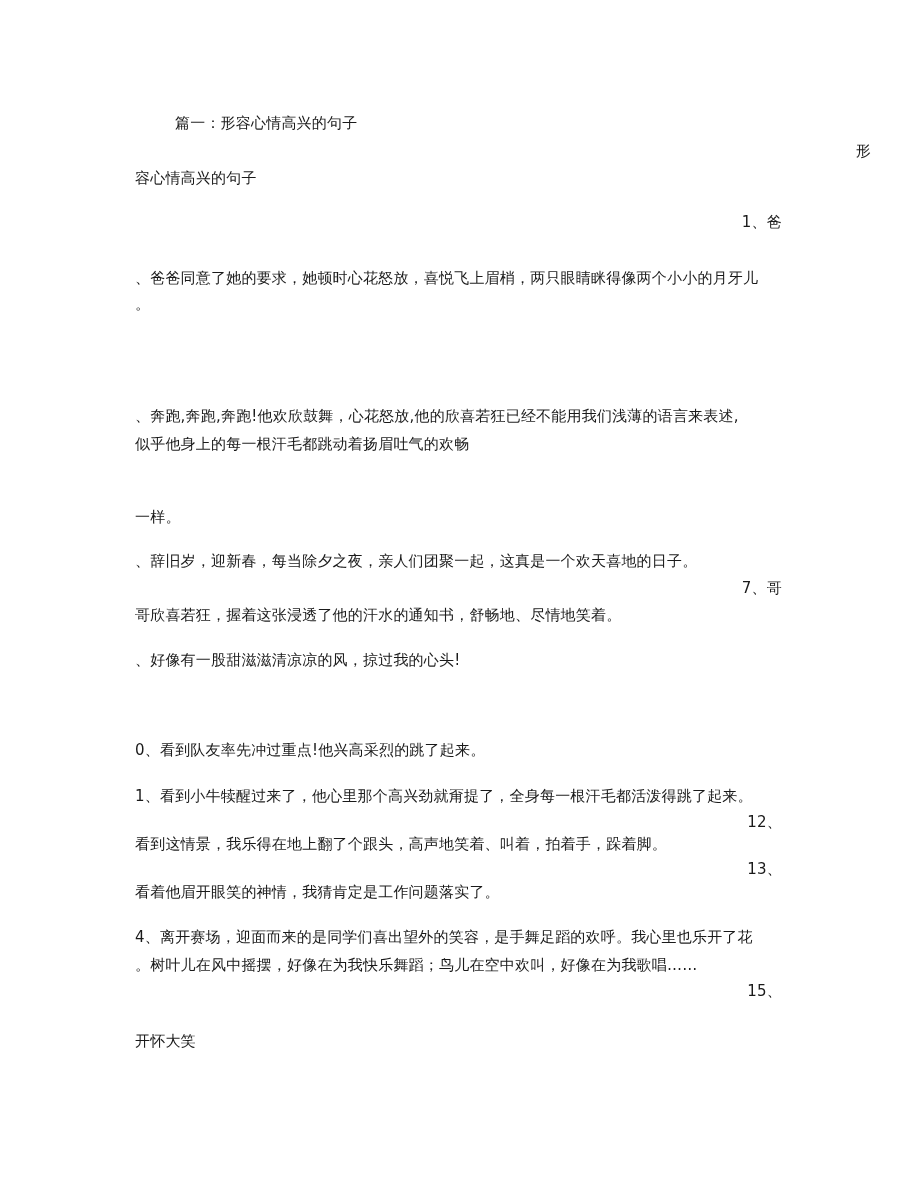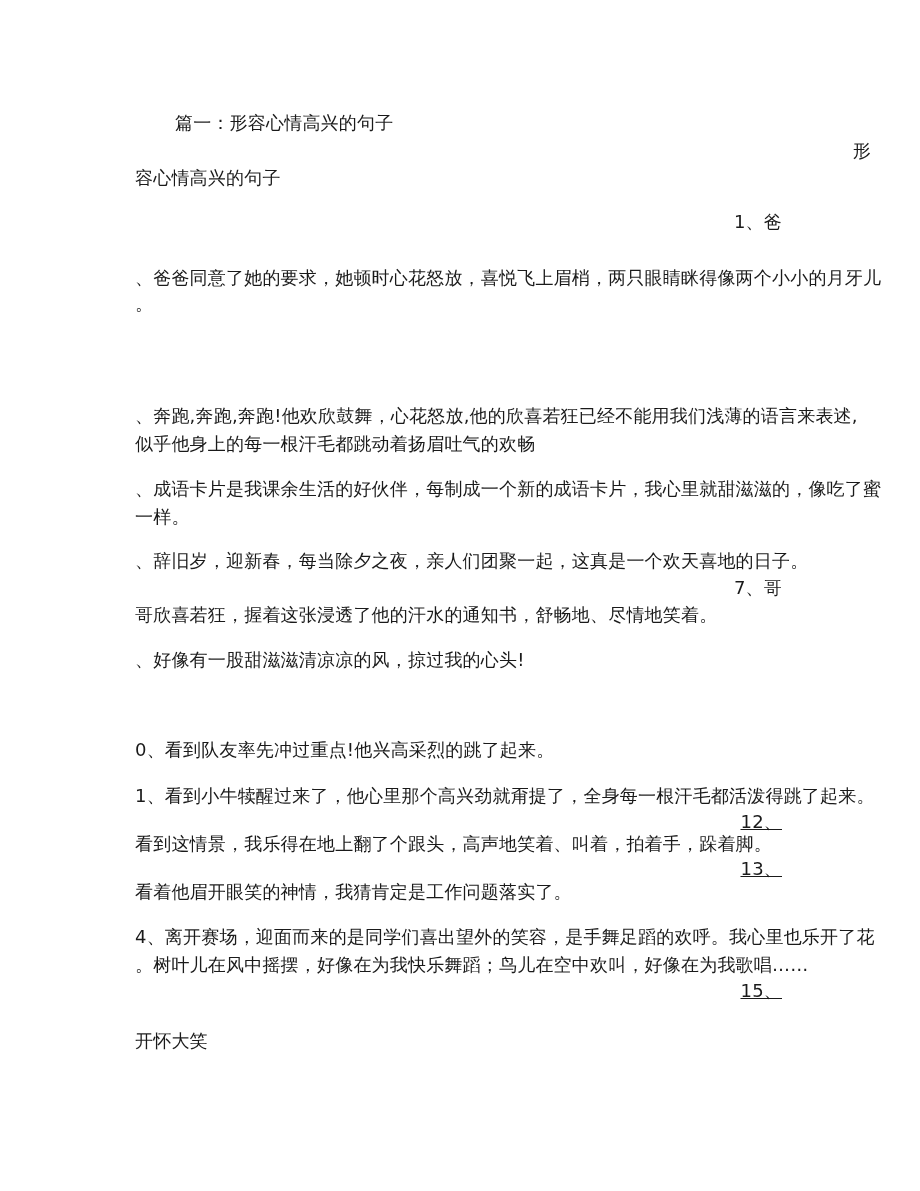--- a/index.html
+++ b/index.html
@@ -1,43 +1,42 @@
 <!DOCTYPE html>
 <html><head>
   <meta charset="utf-8">
   <style>
     html, body { margin: 0; padding: 0; background: #ffffff; }
     body { width: 920px; height: 1191px; position: relative; overflow: hidden;
            font-family: "DejaVu Sans", "Liberation Sans", sans-serif; color: #1a1a1a; }
     .page { position: absolute; left: 0; top: 0; width: 920px; height: 1191px; }
-    .line { position: absolute; font-size: 18px; line-height: 20px; white-space: nowrap; letter-spacing: 0.2px; }
+    .line { position: absolute; font-size: 15px; line-height: 20px; white-space: nowrap; letter-spacing: 0.2px; }
     .left { left: 135px; }
     .title { left: 175px; }
     .right-xl { right: 49px; text-align: right; }
     .right { right: 138px; text-align: right; }
-    .right2 { right: 138px; text-align: right; text-decoration: underline; }
+    .right2 { right: 138px; text-align: right; }
   </style>
 </head>
 <body>
 
 <div class="page">
   <div class="line title" style="top:113px">篇一：形容心情高兴的句子</div>
   <div class="line right-xl" style="top:141px">形</div>
   <div class="line left" style="top:168px">容心情高兴的句子</div>
 
   <div class="line right" style="top:212px">1、爸</div>
 
   <div class="line left" style="top:268px">、爸爸同意了她的要求，她顿时心花怒放，喜悦飞上眉梢，两只眼睛眯得像两个小小的月牙儿</div>
   <div class="line left" style="top:294px">。</div>
 
 
   <div class="line left" style="top:406px">、奔跑,奔跑,奔跑!他欢欣鼓舞，心花怒放,他的欣喜若狂已经不能用我们浅薄的语言来表述,</div>
   <div class="line left" style="top:434px">似乎他身上的每一根汗毛都跳动着扬眉吐气的欢畅</div>
 
-  <div class="line left" style="top:479px">、成语卡片是我课余生活的好伙伴，每制成一个新的成语卡片，我心里就甜滋滋的，像吃了蜜</div>
   <div class="line left" style="top:507px">一样。</div>
 
   <div class="line left" style="top:551px">、辞旧岁，迎新春，每当除夕之夜，亲人们团聚一起，这真是一个欢天喜地的日子。</div>
 
   <div class="line right" style="top:578px">7、哥</div>
   <div class="line left" style="top:605px">哥欣喜若狂，握着这张浸透了他的汗水的通知书，舒畅地、尽情地笑着。</div>
 
   <div class="line left" style="top:650px">、好像有一股甜滋滋清凉凉的风，掠过我的心头!</div>
 
 

